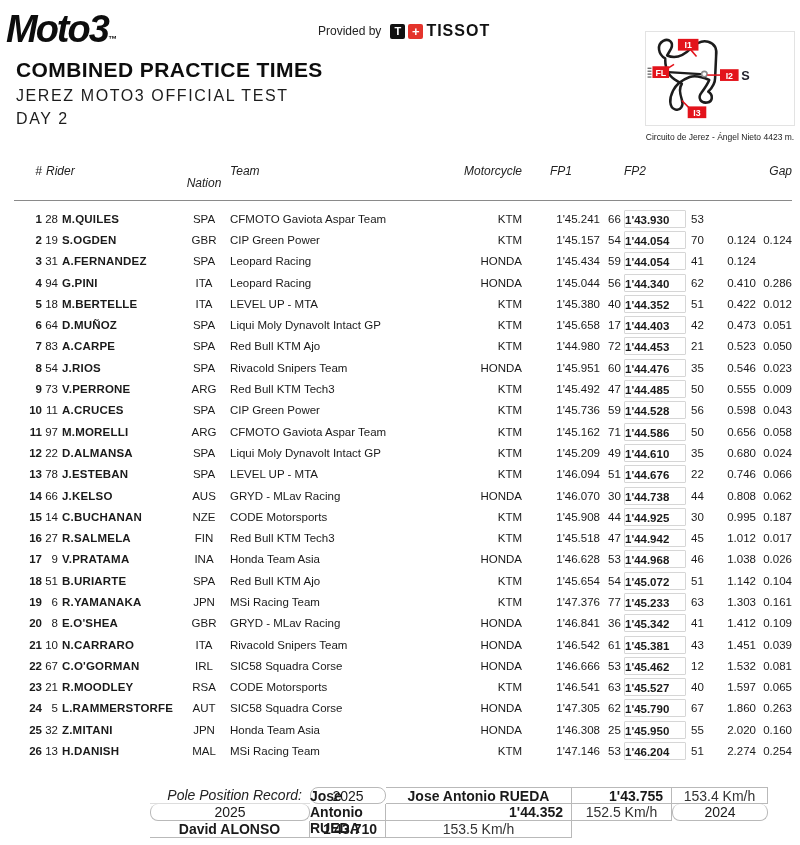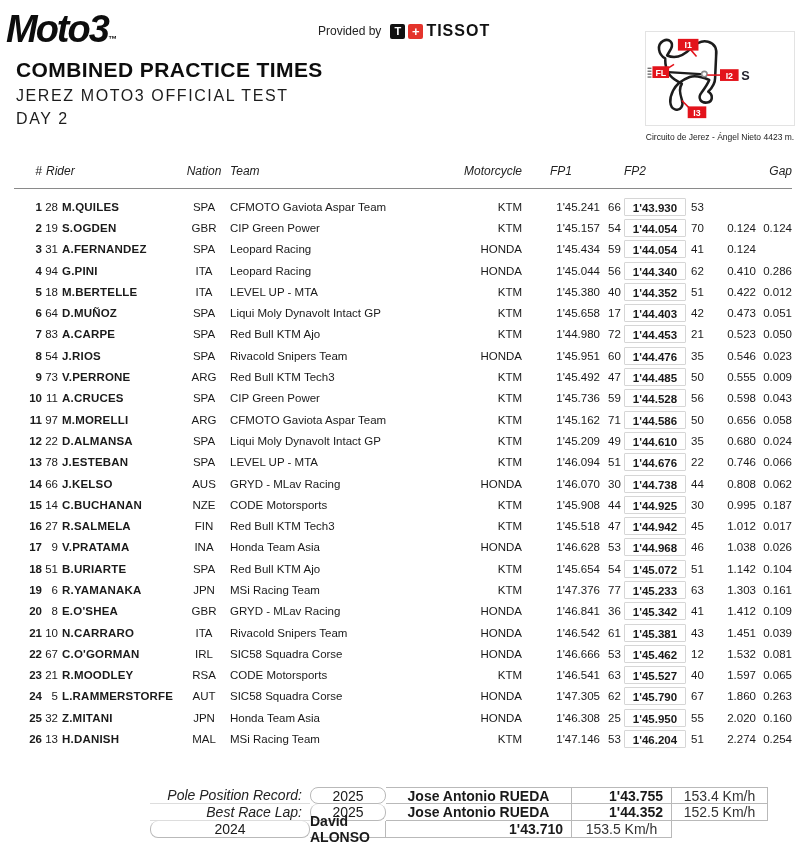--- a/index.html
+++ b/index.html
@@ -28,38 +28,38 @@
   .map-box{width:148px;height:93px;border:1px solid #e3e3e3;background:#fff;}
   .map-caption{font-size:8.5px;color:#222;text-align:center;margin-top:6px;white-space:nowrap;}
   
   .table{position:absolute;left:14px;top:164px;width:778px;}
   .grid-cols{display:grid;
     grid-template-columns:28px 16px 120px 52px 224px 68px 78px 24px 62px 24px 46px 36px;}
   .thead{font-style:italic;font-size:12px;color:#222;padding-bottom:10px;
          border-bottom:1.5px solid #8a8a8a;}
   .h-pos{grid-column:1;text-align:right;}
   .h-rider{grid-column:2 / span 2;padding-left:4px;}
-  .h-nation{grid-column:4;text-align:center;}
+  .h-nation{grid-column:4;text-align:center;margin-top:12px;}
   .h-team{grid-column:5;text-align:left;}
   .h-moto{grid-column:6;text-align:right;}
   .h-fp1{grid-column:7;text-align:center;}
   .h-fp2{grid-column:9;text-align:left;}
   .h-gap{grid-column:11 / span 2;text-align:right;}
   #rows{margin-top:7px;}
   .row{height:21.3px;align-items:center;font-size:11.5px;}
   .c-pos{text-align:right;font-weight:700;}
   .c-num{text-align:right;}
   .c-name{font-weight:700;padding-left:4px;letter-spacing:0.2px;white-space:nowrap;}
   .c-nation{text-align:center;}
   .c-team{white-space:nowrap;}
   .c-moto{text-align:right;}
   .c-fp1{text-align:right;}
   .c-fp1laps{padding-left:8px;}
   .c-fp2{border:1px solid #d6d6d6;border-radius:1px;height:18px;line-height:18px;
-         text-align:center;font-weight:700;box-sizing:border-box;}
+         text-align:left;font-weight:700;box-sizing:border-box;}
   .c-fp2laps{padding-left:5px;}
   .c-gap1,.c-gap2{text-align:right;}
   
   .records{position:absolute;left:150px;top:787px;display:grid;
     grid-template-columns:160px 76px 186px 100px 96px;font-size:14px;}
   .rec-cell{height:17px;display:flex;align-items:center;box-sizing:border-box;}
   .rec-label{font-style:italic;justify-content:flex-end;padding-right:8px;
              border-bottom:1px solid #ddd;color:#222;}
   .rec-box{border-right:1px solid #b9b9b9;border-bottom:1px solid #b9b9b9;}
   .rec-box.first{border-left:1px solid #b9b9b9;}
@@ -535,21 +535,20 @@
 </div>
 </div>
 
 <div class="records" id="records">
   <div class="rec-cell rec-label">Pole Position Record:</div>
   <div class="rec-cell rec-box first rec-year rec-top">2025</div>
   <div class="rec-cell rec-box rec-name rec-top">Jose Antonio RUEDA</div>
   <div class="rec-cell rec-box rec-time rec-top">1'43.755</div>
   <div class="rec-cell rec-box rec-speed rec-top">153.4 Km/h</div>
 
-  <div class="rec-cell rec-label">Best Race Lap:</div>
   <div class="rec-cell rec-box first rec-year">2025</div>
   <div class="rec-cell rec-box rec-name">Jose Antonio RUEDA</div>
   <div class="rec-cell rec-box rec-time">1'44.352</div>
   <div class="rec-cell rec-box rec-speed">152.5 Km/h</div>
 
   <div class="rec-cell rec-box first rec-year">2024</div>
   <div class="rec-cell rec-box rec-name">David ALONSO</div>
   <div class="rec-cell rec-box rec-time">1'43.710</div>
   <div class="rec-cell rec-box rec-speed">153.5 Km/h</div>
 </div>

